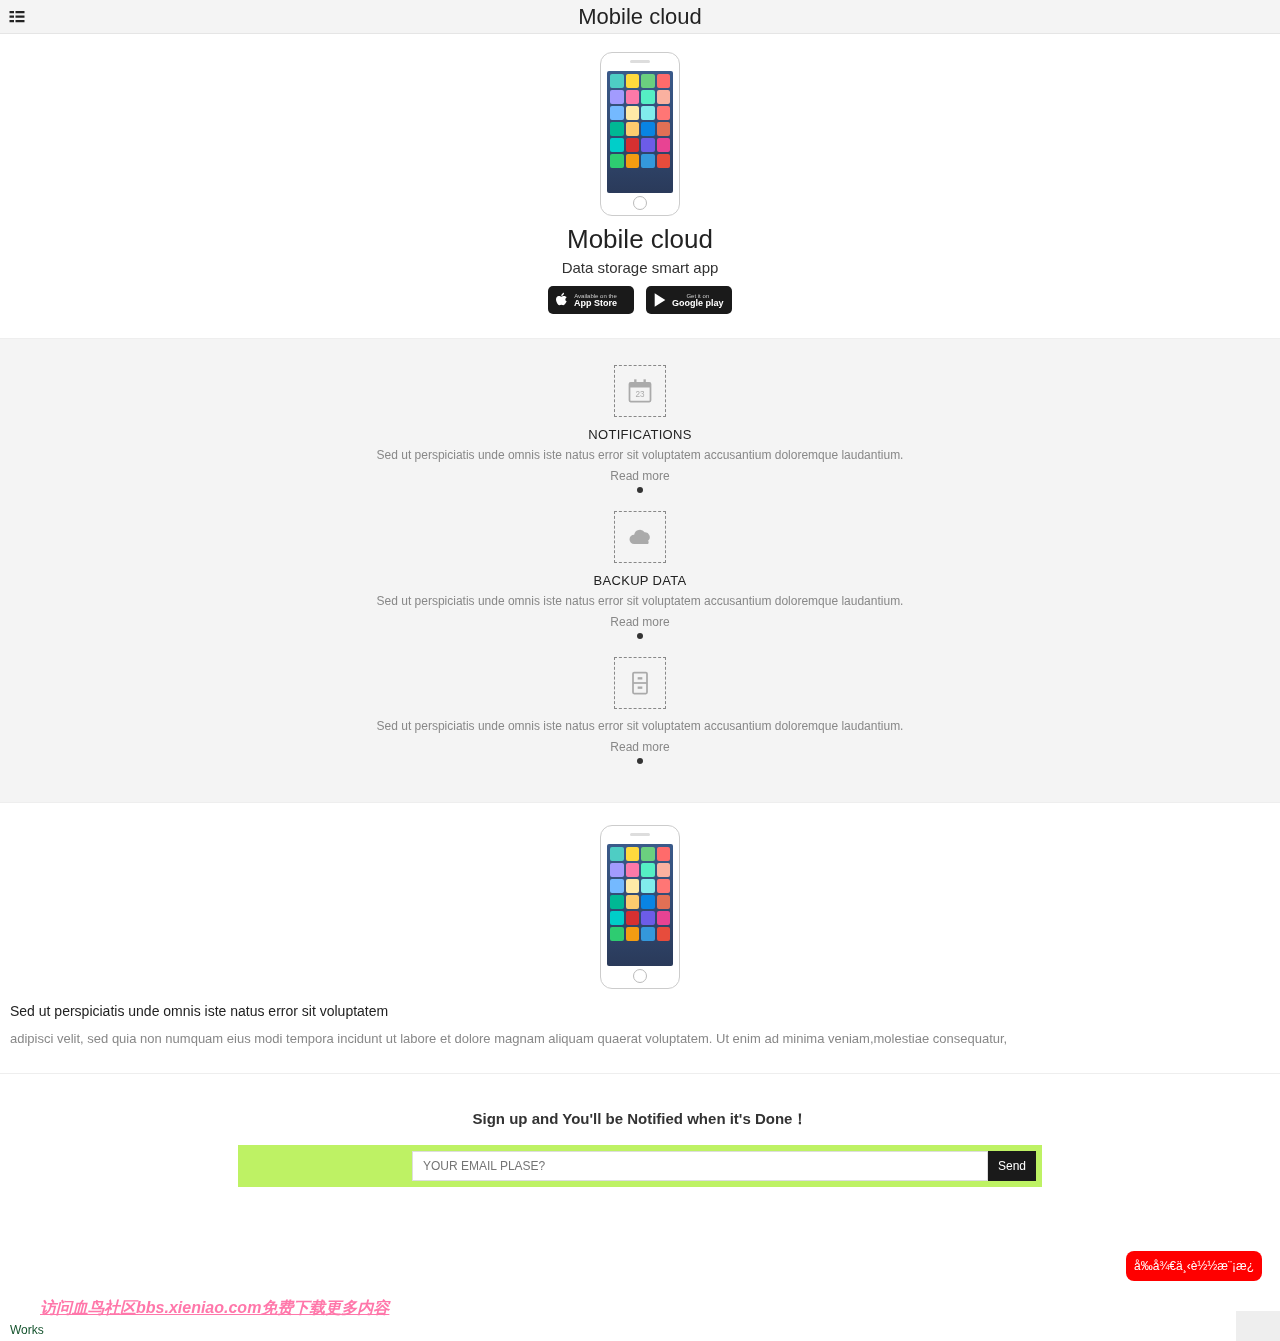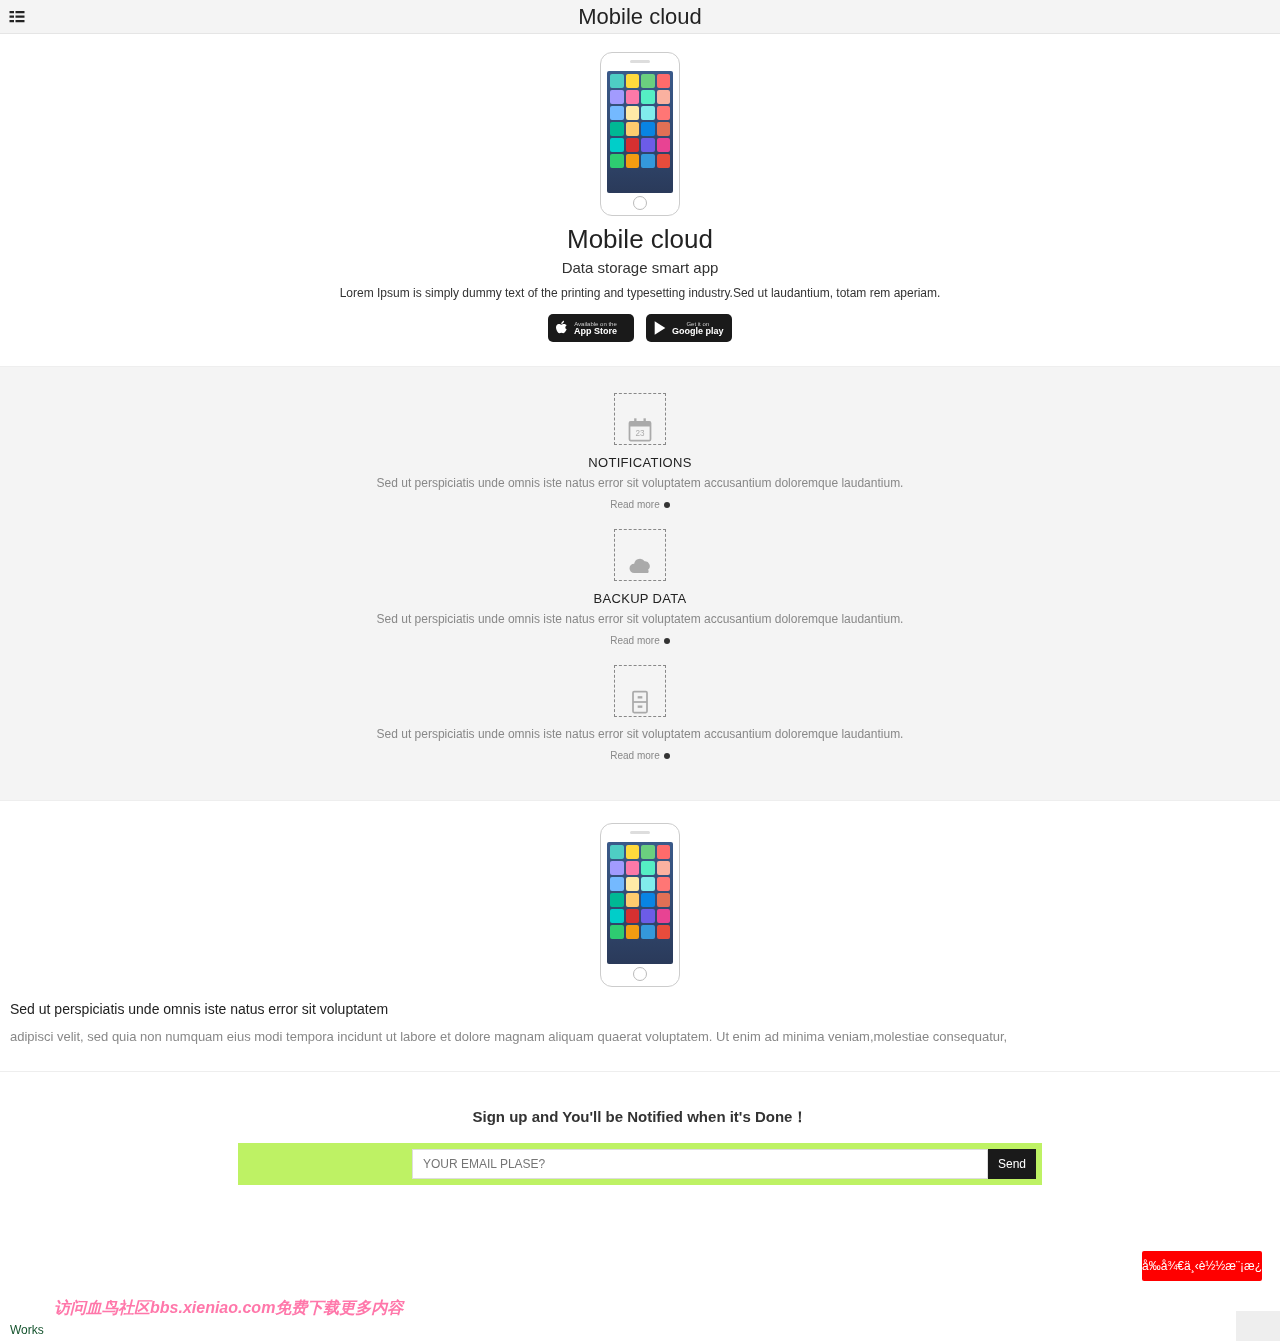--- a/index.html
+++ b/index.html
@@ -18,37 +18,37 @@
 .hero h2 { font-size: 15px; font-weight: 400; color: #333; margin: 4px 0 10px; }
 .hero p { font-size: 12px; color: #333; margin-bottom: 14px; }
 .stores { display: flex; justify-content: center; gap: 12px; }
 .store-btn { width: 86px; height: 28px; background: #1a1a1a; border-radius: 5px; color: #fff; display: flex; align-items: center; padding: 0 6px; cursor: pointer; }
 .store-btn svg { width: 16px; height: 16px; fill: #fff; margin-right: 4px; }
 .store-txt { display:flex; flex-direction:column; line-height:1; }
 .store-txt small { font-size: 6px; color:#ccc; }
 .store-txt span { font-size: 9px; font-weight:bold; }
 .features { background: #f4f4f4; border-top:1px solid #eee; border-bottom:1px solid #eee; padding: 14px 0 20px; text-align: center; }
 .feature { margin: 12px 0 18px; }
-.icon-box { width: 52px; height: 52px; border: 1px dashed #888; margin: 0 auto 10px; display:flex; align-items:flex-end; justify-content:center; }
+.icon-box { width: 52px; height: 52px; border: 1px dashed #888; margin: 0 auto 10px; display:flex; align-items:center; justify-content:center; }
 .icon-box svg { width: 28px; height: 28px; fill: #aaa; }
 .feature h3 { font-size: 13px; font-weight: 400; color: #222; letter-spacing: .3px; margin-bottom: 6px; }
 .feature p { font-size: 12px; color: #888; margin-bottom: 6px; }
-.read-more { font-size: 10px; color: #888; display:inline-flex; align-items:center; gap:4px; cursor:pointer; }
+.read-more { font-size: 12px; color: #888; display:inline-flex; align-items:center; gap:4px; cursor:pointer;flex-direction:column; }
 .read-more .dot { width:6px; height:6px; border-radius:50%; background:#333; display:inline-block; }
 .detail { padding: 22px 10px 24px; text-align: center; border-bottom:1px solid #eee; }
 .detail .phone { margin-bottom: 14px; }
 .detail h3 { text-align:left; font-size: 14px; font-weight: 400; color: #222; margin-bottom: 10px; }
 .detail p { text-align:left; font-size: 13px; color: #888; line-height:1.5; }
 .signup { text-align:center; padding: 36px 0 20px; }
 .signup h3 { font-size: 15px; font-weight: 700; margin-bottom: 16px; }
 .signup-row { width: 804px; margin:0 auto; background:#bef264; padding: 6px; display:flex; }
 .signup-row input { flex:1; height:30px; border:1px solid #ddd; padding:0 10px; font-size:12px; color:#999; margin-left:168px; }
 .signup-row button { width:48px; height:30px; background:#1a1a1a; color:#fff; border:none; font-size:12px; cursor:pointer; }
-.red-btn { position:fixed; right:18px; bottom:60px; background:#f00; color:#fff; padding:8px 0; border-radius:2px; font-size:12px; cursor:pointer; }
-.footer-promo { position:absolute; left:54px; bottom:22px; font-size:16px; color:#f7a; font-style:italic; font-weight:bold; }
+.red-btn { position:fixed; right:18px; bottom:60px; background:#f00; color:#fff; padding:8px 8px; border-radius:8px; font-size:12px; cursor:pointer; }
+.footer-promo { position:absolute; left:40px; bottom:22px; font-size:16px; color:#f7a; font-style:italic; font-weight:bold;text-decoration:underline; }
 .footer-works { position:absolute; left:10px; bottom:4px; font-size:12px; color:#14532d; }
 .gray-block { position:fixed; right:0; bottom:0; width:44px; height:30px; background:#eee; }
 </style>
 </head>
 <body>
 
 <div class="header">
   <div class="menu-btn">
     <svg viewBox="0 0 24 24">
         <rect x="2" y="4" width="6" height="3" fill="#222"></rect>
@@ -88,21 +88,20 @@
         <span style="background: rgb(232, 67, 147);"></span>
         <span style="background: rgb(46, 204, 113);"></span>
         <span style="background: rgb(243, 156, 18);"></span>
         <span style="background: rgb(52, 152, 219);"></span>
         <span style="background: rgb(231, 76, 60);"></span>
       </div>
     <div class="phone-home"></div>
   </div>
   <h1>Mobile cloud</h1>
   <h2>Data storage smart app</h2>
-  <p>Lorem Ipsum is simply dummy text of the printing and typesetting industry.Sed ut laudantium, totam rem aperiam.</p>
   <div class="stores">
     <div class="store-btn">
       <svg viewBox="0 0 24 24">
           <path d="M17 12c0-2 1-3 2-4-1-1-2-2-4-2-2 0-3 1-4 1s-2-1-4-1c-2 0-4 2-4 5 0 4 3 9 5 9 1 0 2-1 3-1s2 1 3 1c2 0 4-4 5-6-2-1-2-2-2-2zm-3-8c1-1 1-2 1-3-1 0-2 1-3 2s-1 2-1 3c1 0 2-1 3-2z"></path>
         </svg>
       <div class="store-txt">
           <small>Available on the</small>
           <span>App Store</span>
         </div>
     </div>

